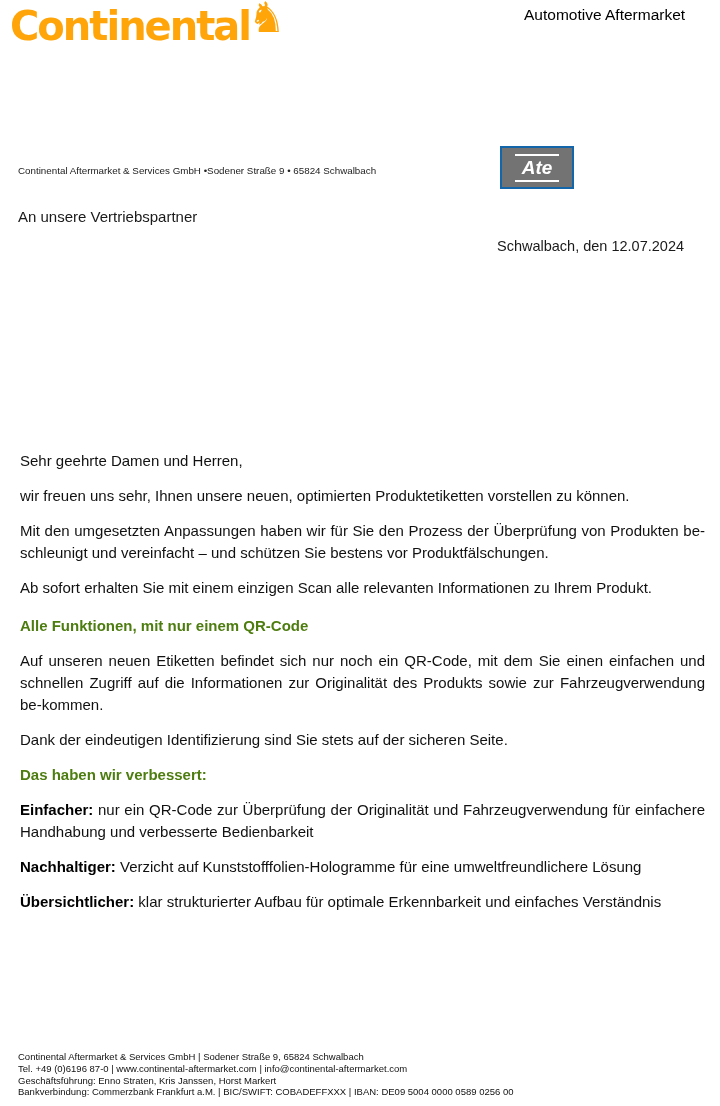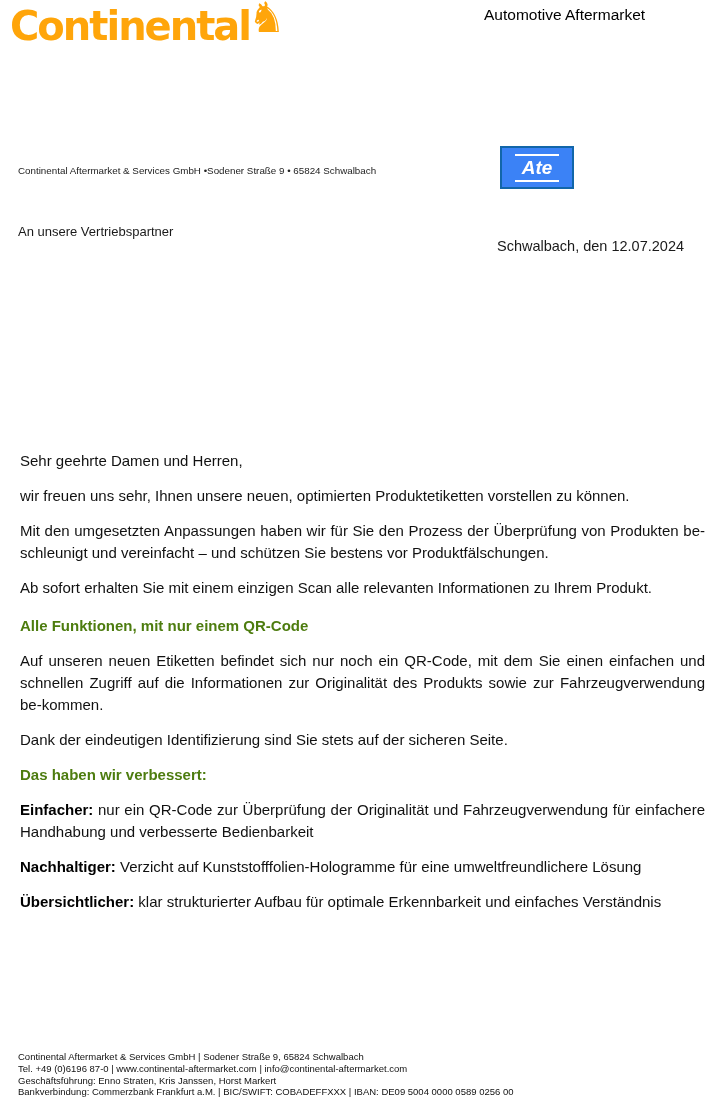--- a/index.html
+++ b/index.html
@@ -9,33 +9,33 @@
   }
   .page{position:absolute;inset:0;}
 
   
   .logo{position:absolute;left:10px;top:2px;display:flex;align-items:flex-start;}
   .logo-text{
     font-family:"DejaVu Sans",sans-serif;font-weight:bold;font-size:40px;line-height:48px;
     color:#FFA50A;letter-spacing:-2px;
   }
   .logo-horse{font-size:42px;line-height:42px;color:#FFA50A;margin-left:-2px;margin-top:-5px;}
-  .tagline{position:absolute;left:484px;top:6px;font-size:15.5px;color:#000;}
+  .tagline{position:absolute;left:524px;top:6px;font-size:15.5px;color:#000;}
   .sender-line{position:absolute;left:18px;top:165px;font-size:9.8px;color:#222;}
   .ate-logo{
-    position:absolute;left:500px;top:146px;width:74px;height:43px;background:#3b82f6;
+    position:absolute;left:500px;top:146px;width:74px;height:43px;background:#737373;
     display:flex;align-items:center;justify-content:center;box-shadow:inset 0 0 0 2px #1266A9;
   }
   .ate-text{
     color:#fff;font-style:italic;font-weight:bold;font-size:19px;padding:1px 7px;
     border-top:2px solid #fff;border-bottom:2px solid #fff;line-height:22px;
   }
 
   
-  .recipient{position:absolute;left:18px;top:224px;font-size:13px;}
+  .recipient{position:absolute;left:18px;top:208px;font-size:15px;}
   .date-line{position:absolute;left:497px;top:238px;font-size:14.5px;}
 
   
   .subject{position:absolute;left:22px;top:361px;font-size:16.5px;font-weight:bold;line-height:21.5px;color:#000;}
 
   
   .letter-body{position:absolute;left:20px;top:450px;width:685px;font-size:15px;line-height:22px;color:#111;}
   .letter-body p{margin:0 0 13px 0;text-align:justify;}
   .letter-body p.single{text-align:left;}
   .section-heading{font-weight:bold;color:#4d7c0f;}

